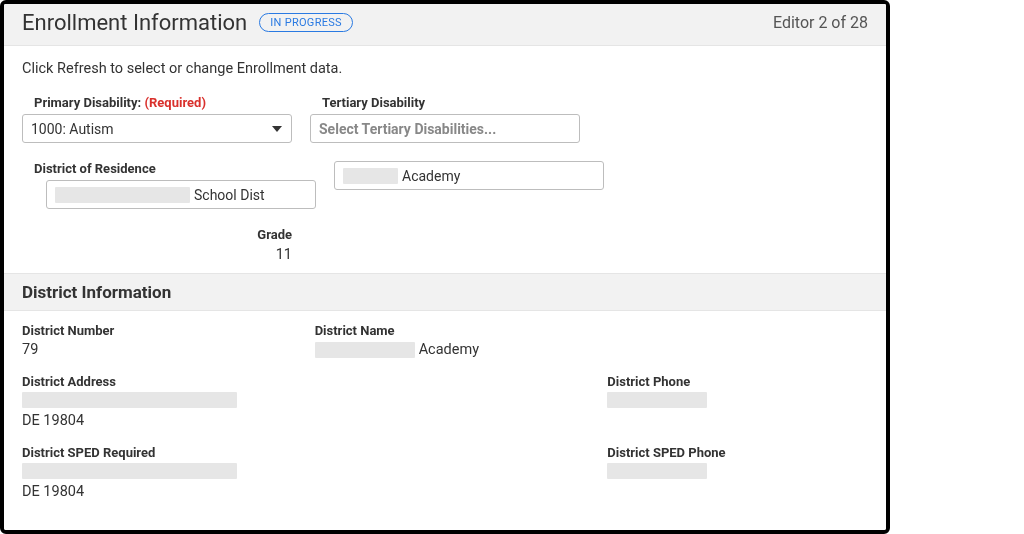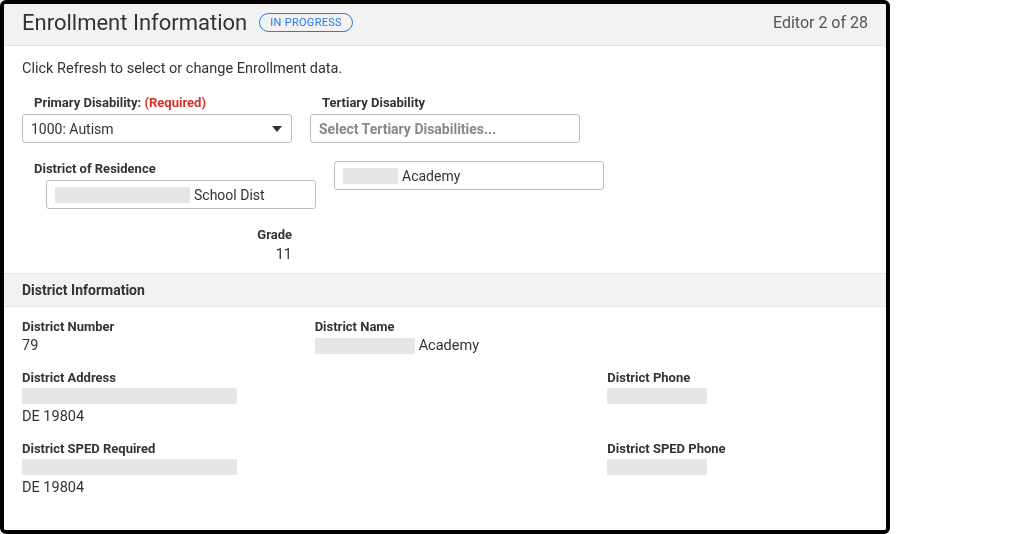--- a/index.html
+++ b/index.html
@@ -134,21 +134,21 @@
     .redact-xl { width: 215px; }
     .static-value {
       font-size: 14.5px;
       color: #333;
       margin-top: 2px;
     }
     .section-header {
       background: #f2f2f2;
       margin: 4px -18px 12px -18px;
       padding: 8px 18px;
-      font-size: 14px;
+      font-size: 17px;
       font-weight: 700;
       color: #333;
       border-top: 1px solid #e5e5e5;
       border-bottom: 1px solid #e5e5e5;
     }
     .info-row {
       display: grid;
       grid-template-columns: 1fr 1fr 1fr;
       gap: 32px;
       margin-bottom: 16px;

